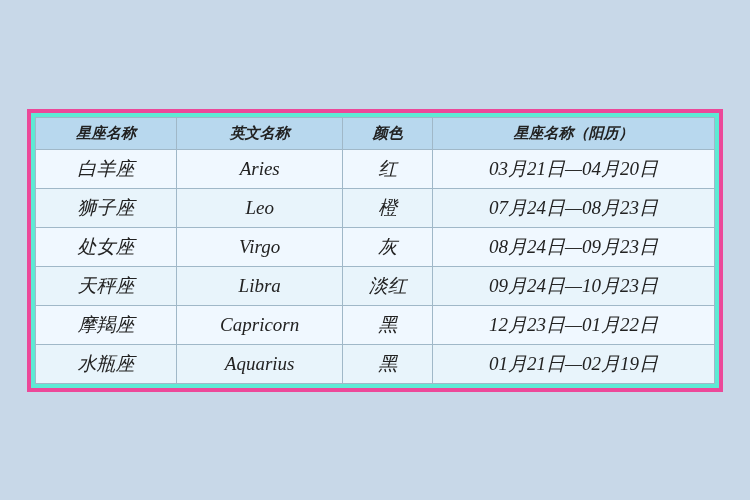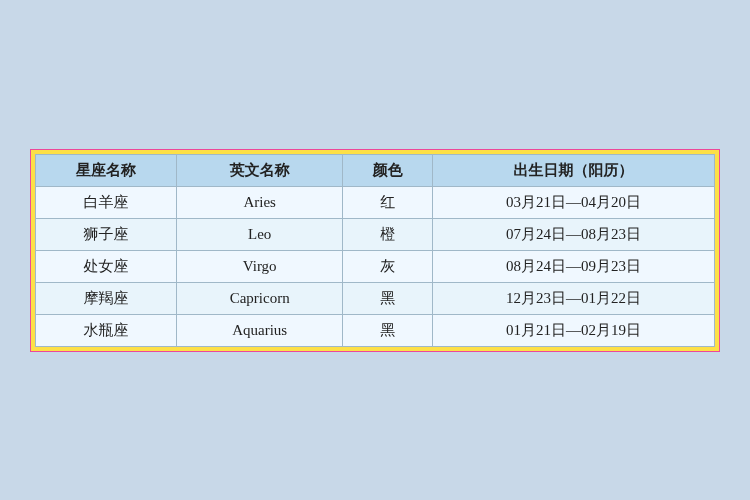--- a/index.html
+++ b/index.html
@@ -12,35 +12,36 @@
       width: 750px;
       height: 500px;
       background-color: #c8d8e8;
       display: flex;
       align-items: center;
       justify-content: center;
       font-family: "SimSun", "宋体", serif;
     }
 
     .table-container {
-      background-color: #fde047;
-      border: 1px solid #ec4899;
+      background-color: #5eead4;
+      border: 4px solid #ec4899;
       padding: 4px;
+      font-style: italic;
     }
 
     table {
       border-collapse: collapse;
       width: 680px;
     }
 
     th, td {
       border: 1px solid #a0b8c8;
       text-align: center;
       padding: 6px 10px;
-      font-size: 15px;
+      font-size: 19px;
       color: #222;
     }
 
     thead th {
       background-color: #b8d8ee;
       font-weight: bold;
       font-size: 15px;
       color: #222;
     }
 
@@ -71,21 +72,21 @@
 </head>
 <body>
 
 <div class="table-container">
   <table>
     <thead>
       <tr>
         <th>星座名称</th>
         <th>英文名称</th>
         <th>颜色</th>
-        <th>出生日期（阳历）</th>
+        <th>星座名称（阳历）</th>
       </tr>
     </thead>
     <tbody id="table-body">
     <tr>
           <td>白羊座</td>
           <td>Aries</td>
           <td>红</td>
           <td>03月21日—04月20日</td>
         </tr>
         <tr>
@@ -94,20 +95,26 @@
           <td>橙</td>
           <td>07月24日—08月23日</td>
         </tr>
         <tr>
           <td>处女座</td>
           <td>Virgo</td>
           <td>灰</td>
           <td>08月24日—09月23日</td>
         </tr>
         <tr>
+          <td>天秤座</td>
+          <td>Libra</td>
+          <td>淡红</td>
+          <td>09月24日—10月23日</td>
+        </tr>
+        <tr>
           <td>摩羯座</td>
           <td>Capricorn</td>
           <td>黑</td>
           <td>12月23日—01月22日</td>
         </tr>
         <tr>
           <td>水瓶座</td>
           <td>Aquarius</td>
           <td>黑</td>
           <td>01月21日—02月19日</td>

